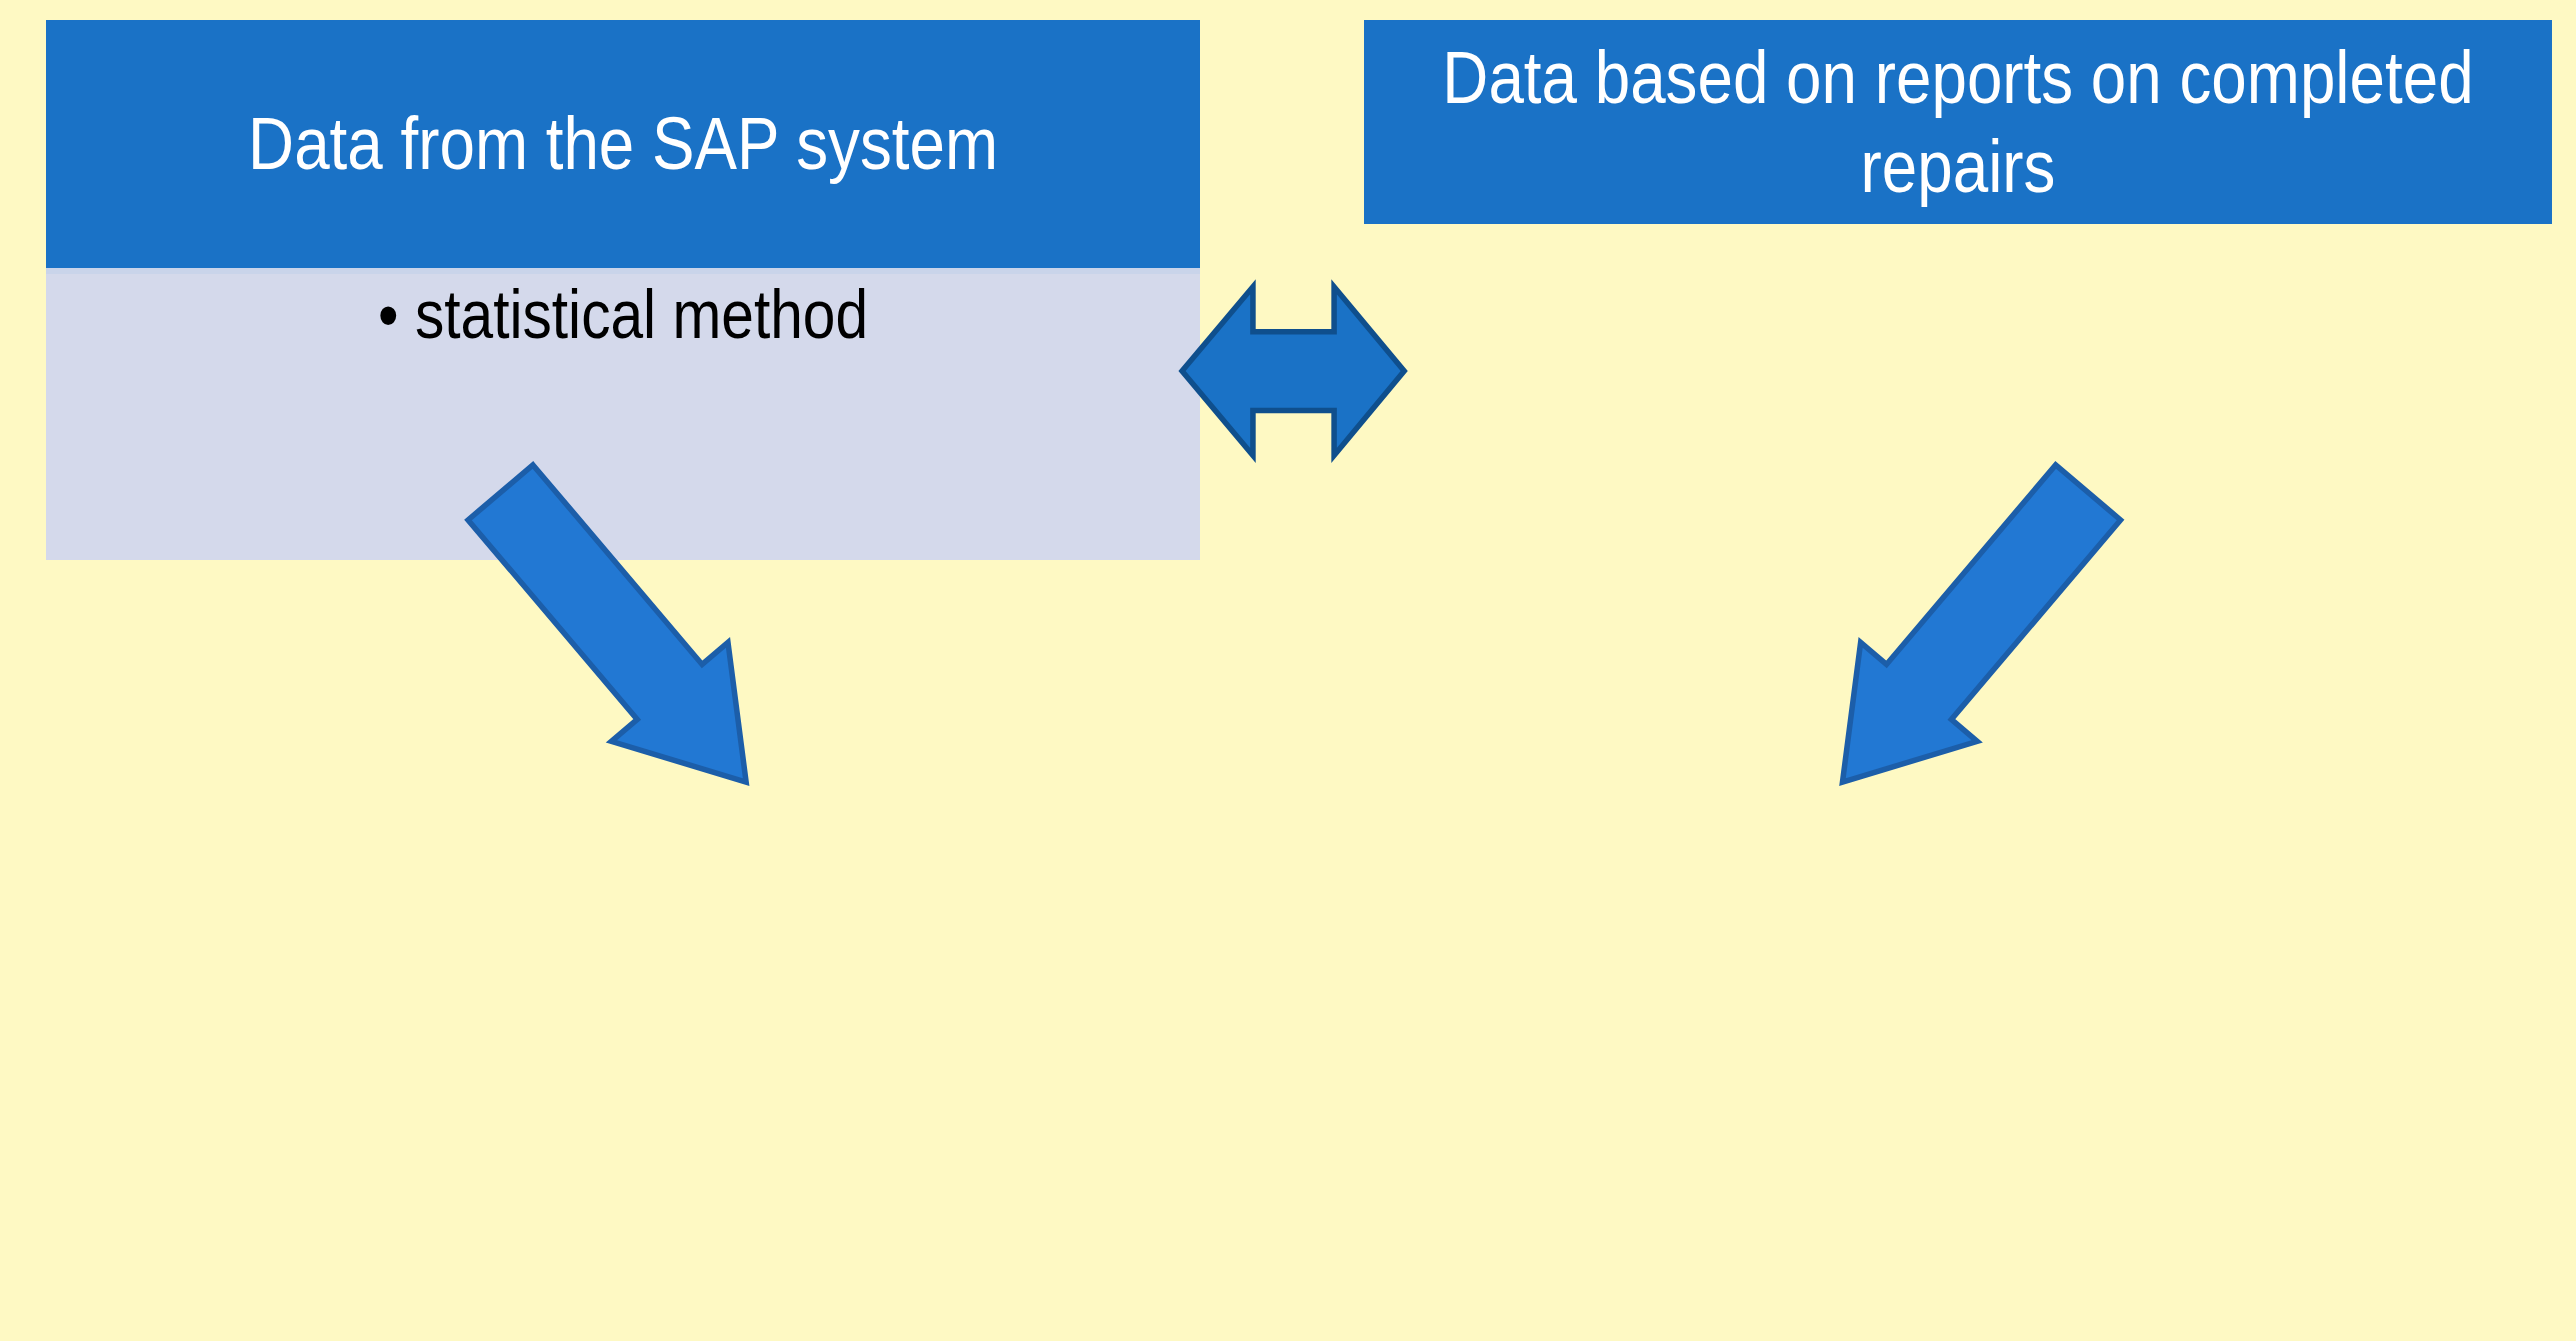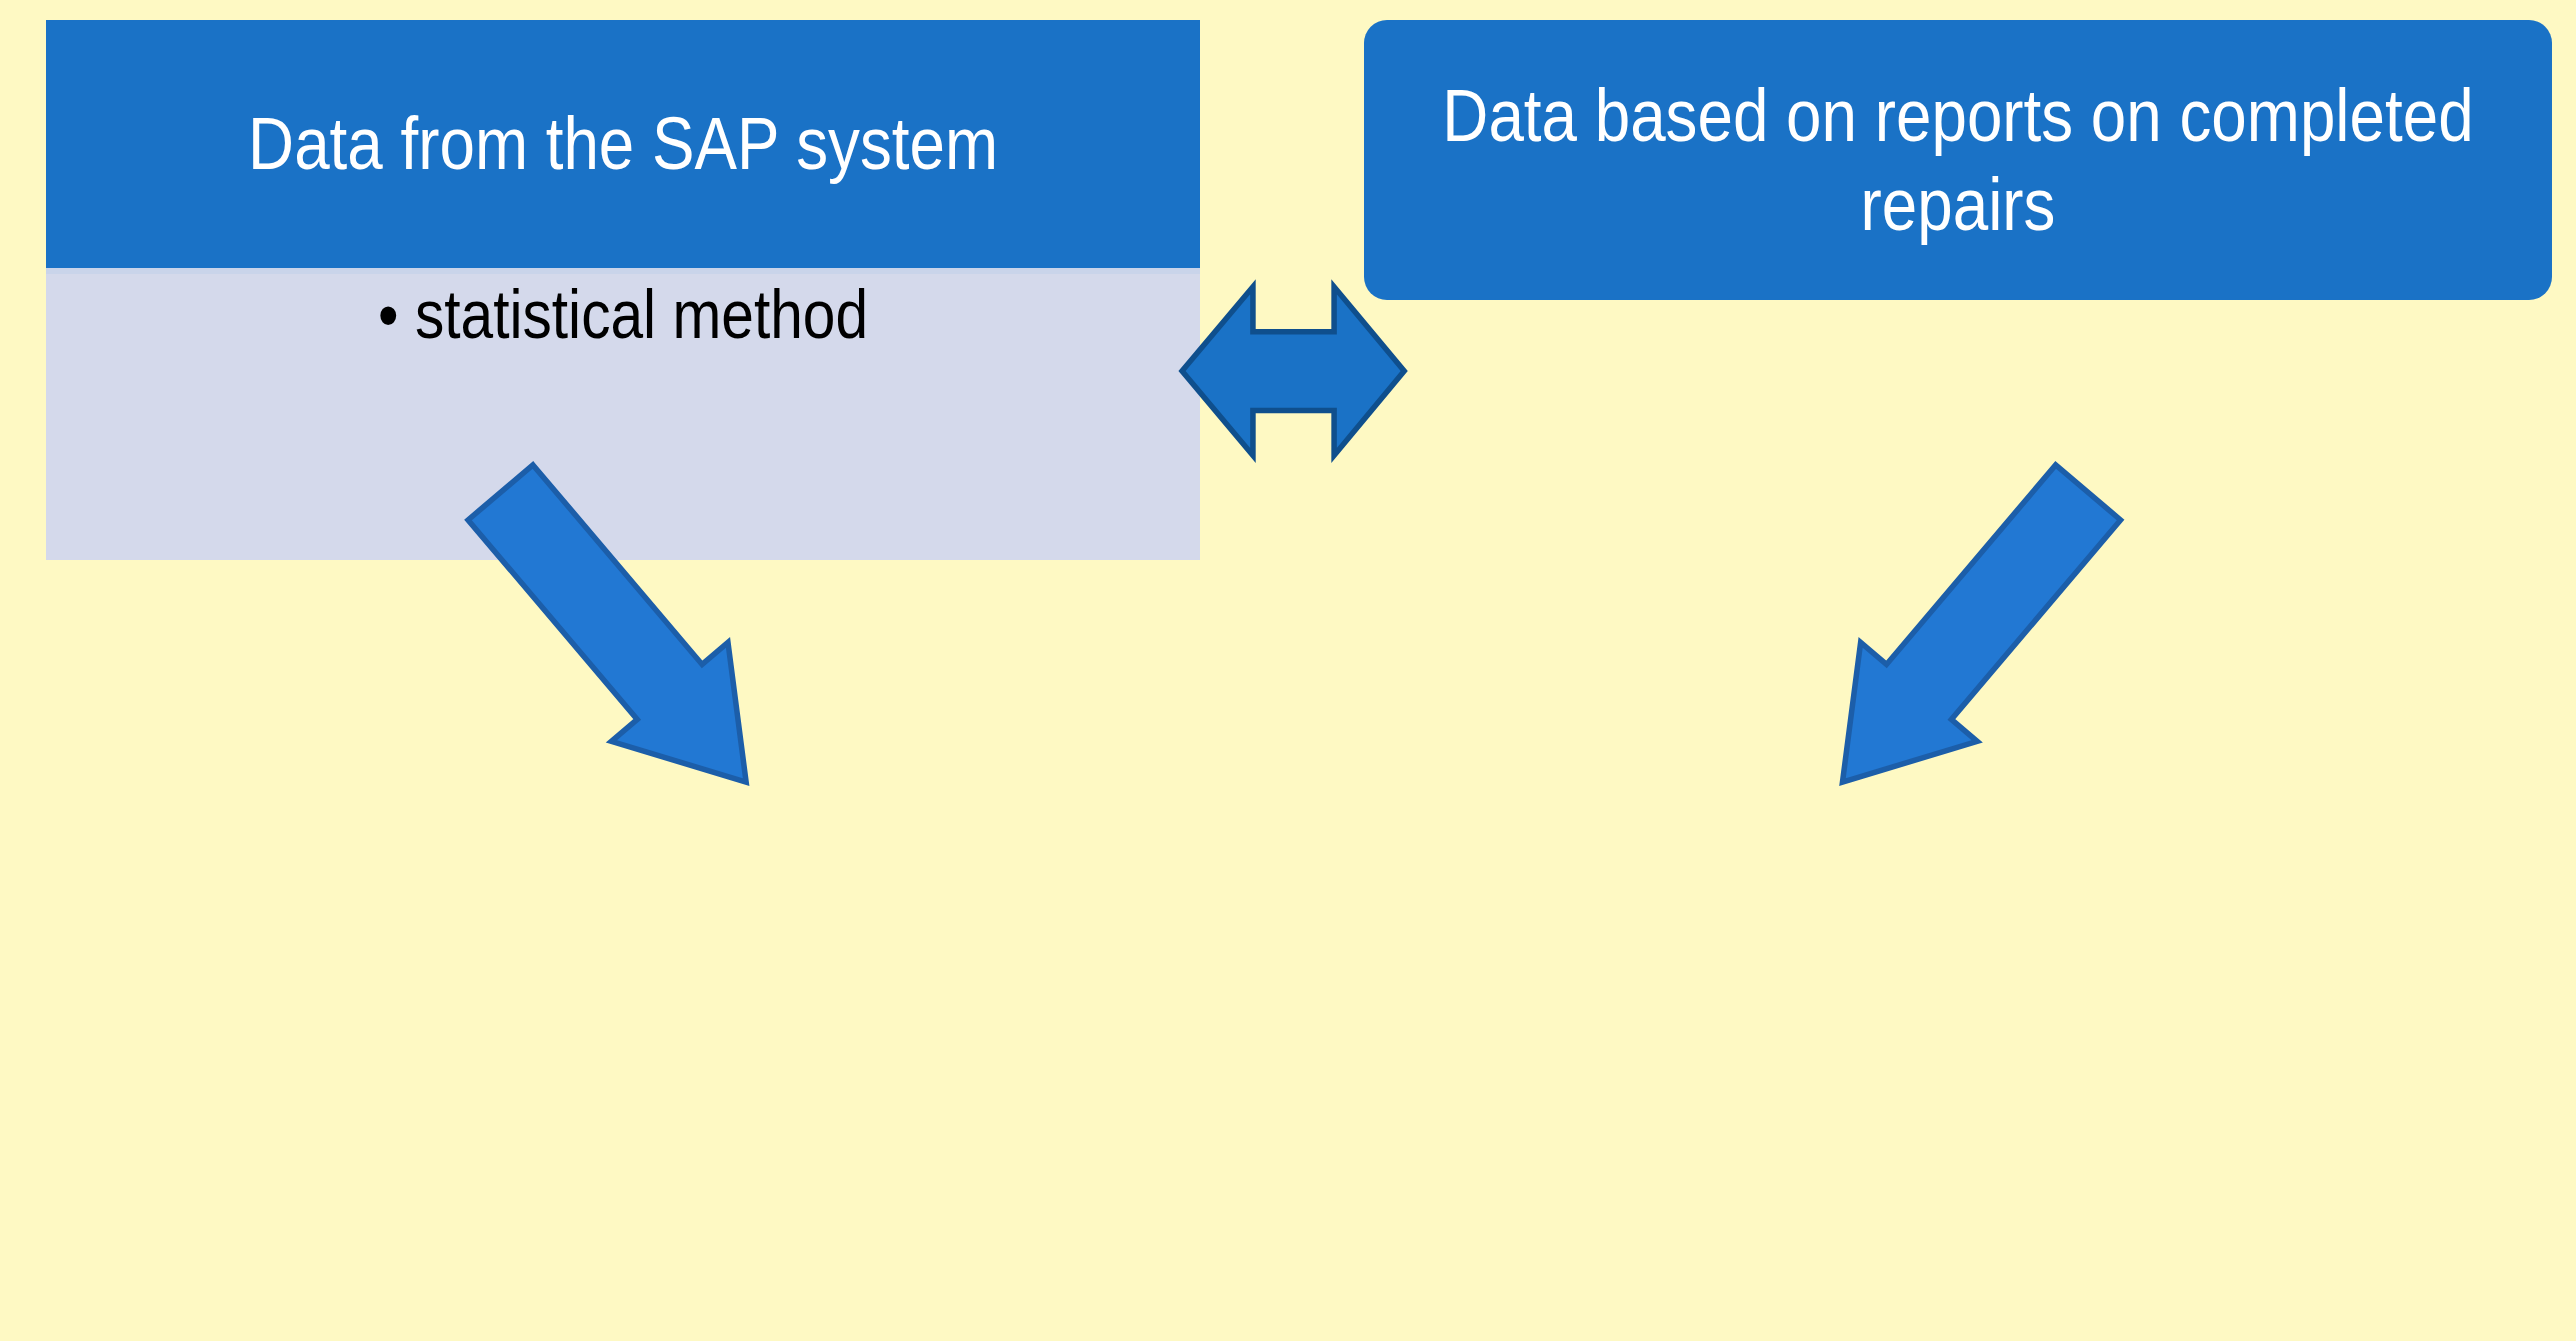--- a/index.html
+++ b/index.html
@@ -41,21 +41,21 @@
   .hdr-text   { font-size: 75px; line-height: 1.18; font-weight: 400; letter-spacing: 0; }
   .bullet-text{ font-size: 69px; line-height: 1.2;  font-weight: 400; }
   .big-body   { font-size: 72px; line-height: 1.63; font-weight: 400; }
 
   
   #box-sap        { left: 46px;   top: 19.7px;   width: 1154px; }
   #box-sap .box-hdr      { height: 248px; }
   #box-sap .box-bod      { height: 292px; }
 
   #box-reports    { left: 1364px; top: 19.7px;   width: 1188px; }
-  #box-reports .box-hdr  { height: 280px; border-radius: 23px; }
+  #box-reports .box-hdr  { height: 204px; }
   #box-reports .box-bod  { height: 292px; }
 
   #box-selected   { left: 41px;   top: 827px; width: 2514px; }
   #box-selected .box-hdr { height: 194px; }
   #box-selected .box-bod { height: 299px; }
 
   .arrow-layer {
     position: absolute;
     left: 0; top: 0;
     width: 2576px;

